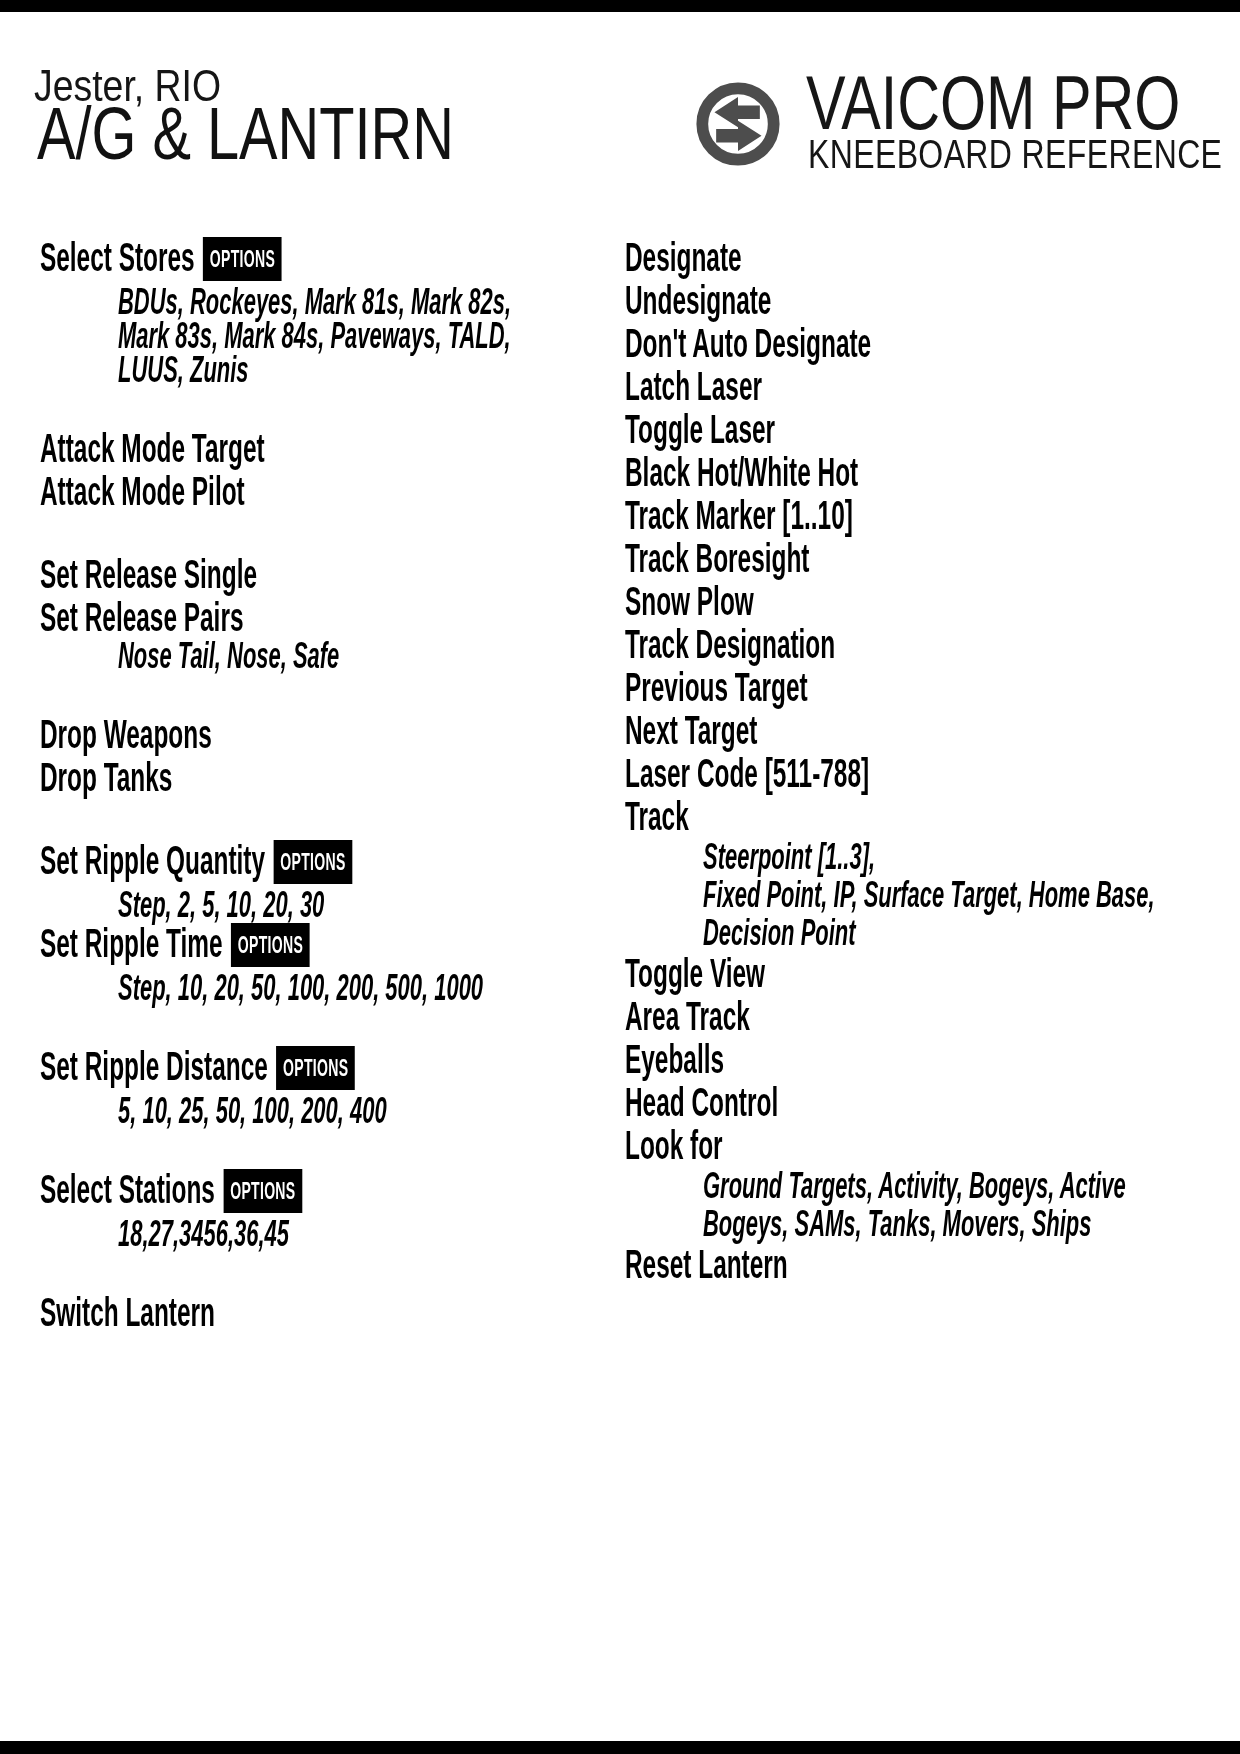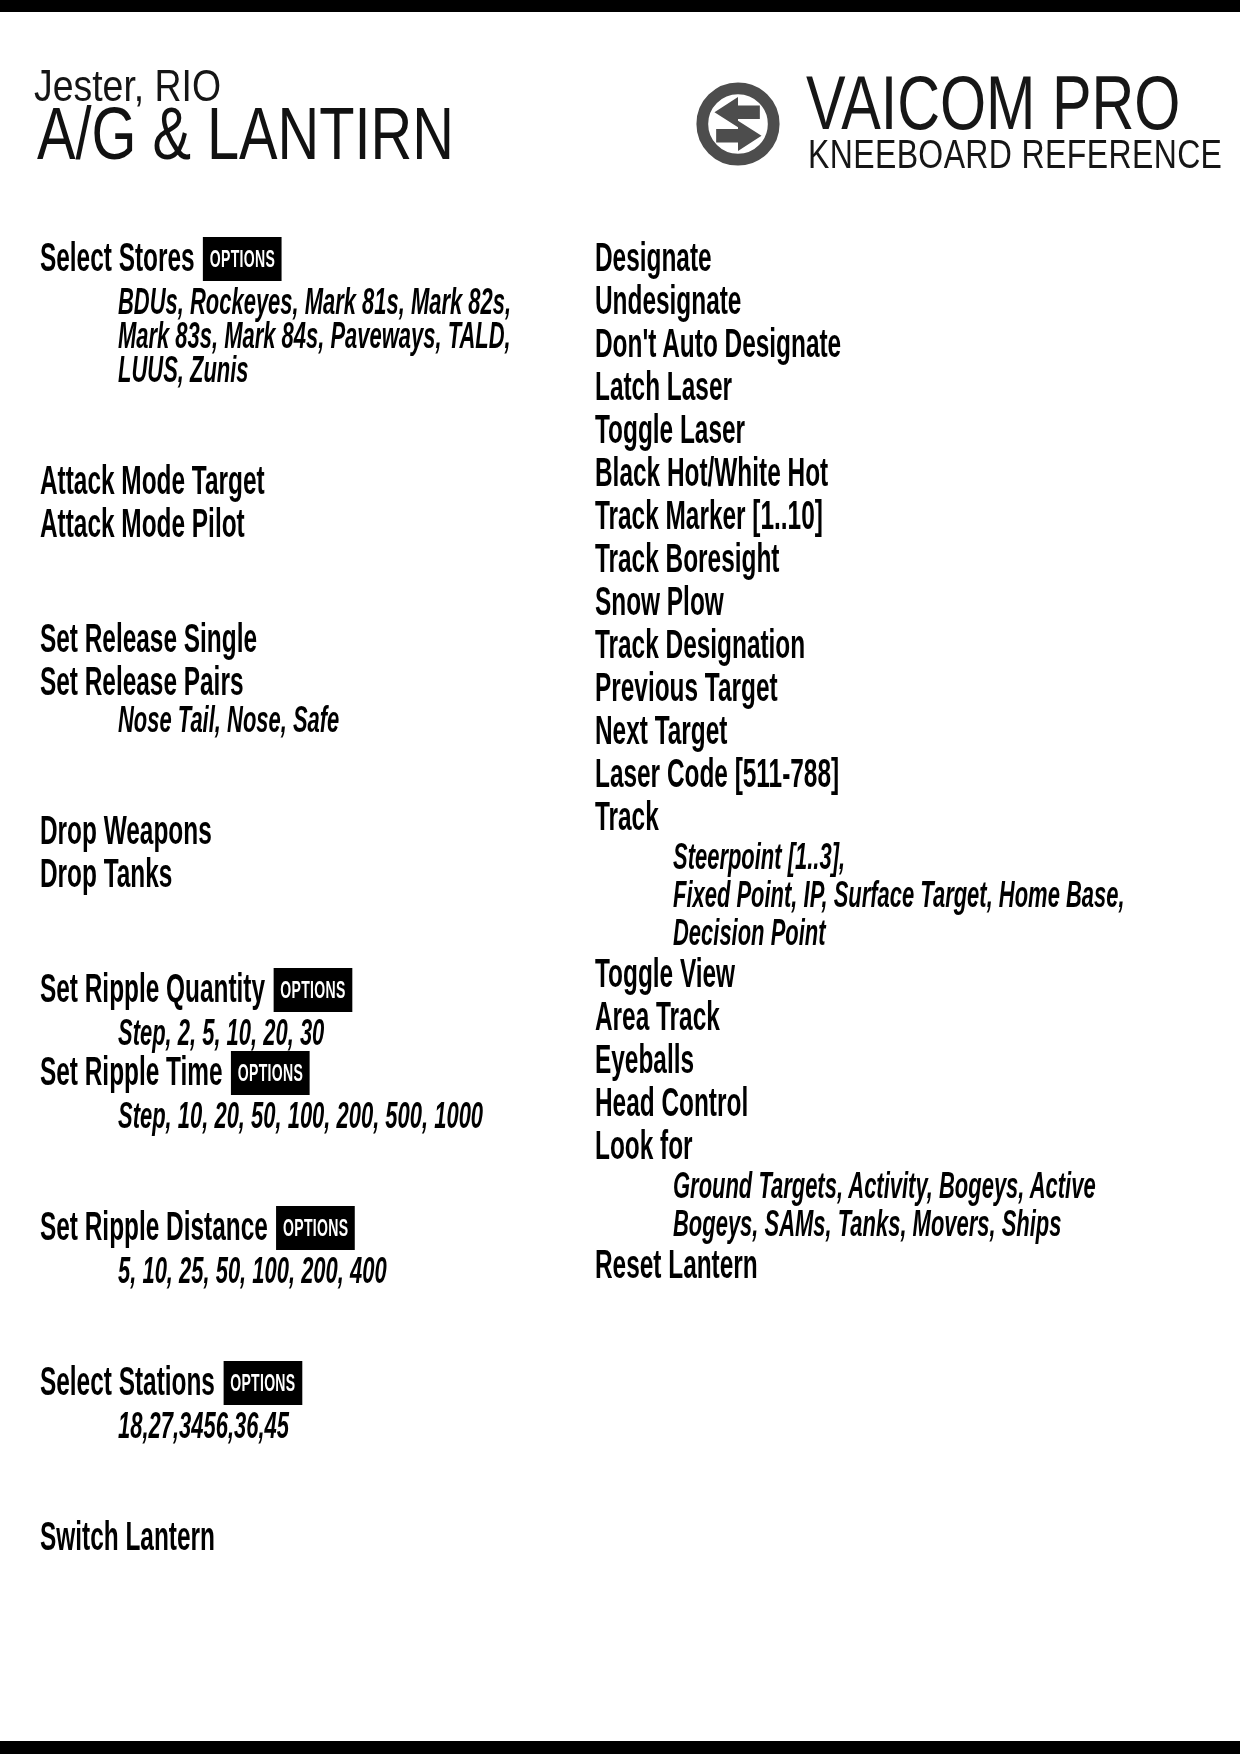--- a/index.html
+++ b/index.html
@@ -19,22 +19,22 @@
 
   .logo{position:absolute;left:696px;top:82px;width:84px;height:84px;}
   .brand-name{position:absolute;left:806px;top:64px;font-size:76px;line-height:78px;
               font-weight:400;color:#161616;white-space:nowrap;}
   .brand-tagline{position:absolute;left:808px;top:132px;font-size:41px;line-height:44px;
                  font-weight:400;color:#161616;white-space:nowrap;letter-spacing:0.5px;}
 
   
   .col{position:absolute;top:236px;}
   .col-left{left:40px;width:560px;text-decoration:underline;}
-  .col-right{left:595px;width:615px;}
-  .group + .group{margin-top:72px;}
+  .col-right{left:625px;width:615px;}
+  .group + .group{margin-top:40px;}
 
   .cmd{font-size:40px;line-height:43px;font-weight:700;white-space:nowrap;}
   .sub{font-size:36px;font-weight:700;font-style:italic;white-space:nowrap;padding-left:78px;}
   .col-left .sub{line-height:34px;}
   .col-right .sub{line-height:38px;}
   .sw{display:inline-block;transform:scaleX(0.61);transform-origin:0 50%;}
 
   .badge{display:inline-block;background:#000;color:#fff;font-style:normal;font-weight:700;
          font-size:23px;line-height:24px;letter-spacing:0.5px;padding:10px 11px;
          margin-left:14px;position:relative;top:-4px;vertical-align:baseline;}

